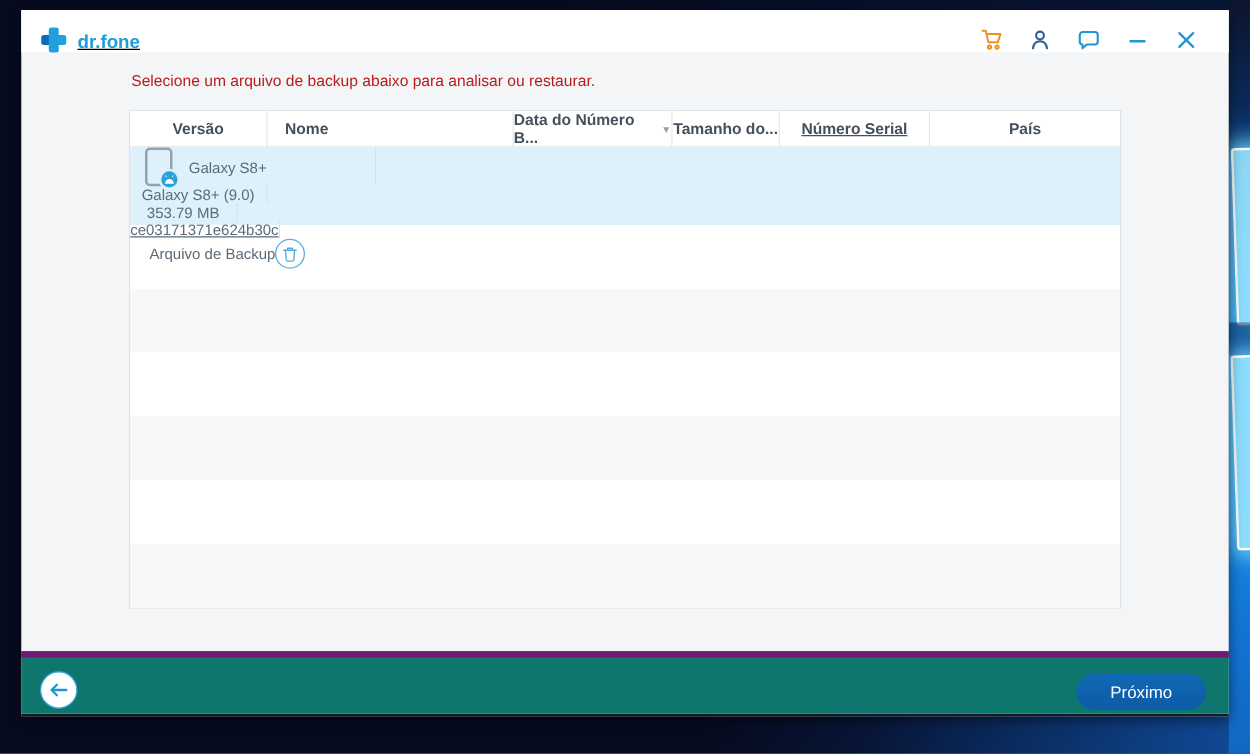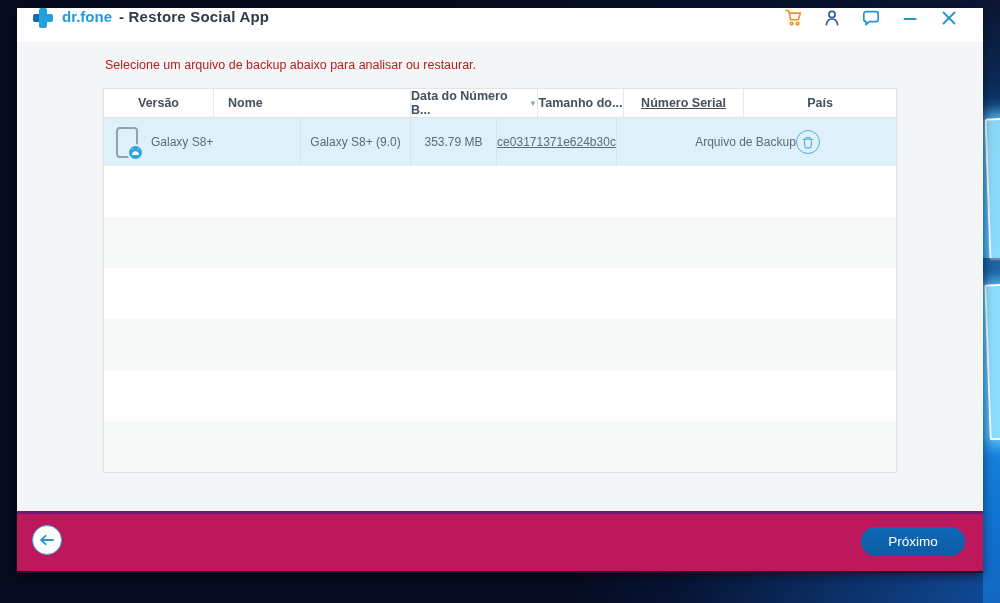--- a/index.html
+++ b/index.html
@@ -24,21 +24,21 @@
   .pane-top { top:118px; height:142px; }
   .pane-bottom { top:284px; height:156px; }
   .pane-gap { position:absolute; left:0; top:258px; width:17px; height:26px; background:rgba(8,40,96,0.55); }
 
   
   .window { position:absolute; left:17px; top:8px; width:966px; height:565px;
     background:#f4f5f6; box-shadow:0 3px 10px rgba(0,0,0,0.5); border-bottom:2px solid #131a27; }
 
   
   .titlebar { position:absolute; left:0; top:0; width:100%; height:34px; background:#ffffff;
-    display:flex; align-items:flex-start; padding-left:16px; }
+    display:flex; align-items:flex-end; padding-left:16px;text-decoration:underline; }
   .logo { width:20px; height:20px; position:relative; margin-right:9px; flex:0 0 auto; }
   .logo .h { position:absolute; top:6px; left:0; width:20px; height:8px; border-radius:2px;
     background:linear-gradient(90deg,#0f6cb4 0 30%,#22a0de 30%); }
   .logo .v { position:absolute; left:6px; top:0; width:8px; height:20px; border-radius:2px; background:#22a0de; }
   .brand { color:#1e9bd8; font-weight:bold; font-size:15px; }
   .title-suffix { color:#333b45; font-weight:bold; font-size:15px; margin-left:7px; letter-spacing:0.2px; }
   .tb-icons { margin-left:auto; display:flex; align-items:center; gap:19px; padding-right:24px; }
   .tb-btn { width:20px; height:20px; display:flex; align-items:center; justify-content:center; cursor:pointer; }
 
   
@@ -46,40 +46,40 @@
 
   
   .table { position:absolute; left:86px; top:80px; width:794px; background:#fff; border:1px solid #e1e4e6; }
   .thead { display:flex; height:29px; align-items:stretch; background:#fff; border-bottom:1px solid #e1e4e6;
     font-size:12.5px; font-weight:bold; color:#44505c; }
   .th { display:flex; align-items:center; justify-content:center; border-right:1px solid #e6e9ea; flex:0 0 auto; }
   .th:last-child { border-right:none; flex:1 1 auto; }
   .th.c-nome { justify-content:flex-start; padding-left:14px; }
   .sort-caret { font-size:8px; color:#97a1a9; margin-left:5px; }
 
-  .row { display:flex; height:48px; align-items:stretch; background:#def0f9; font-size:12px; color:#5c6b78; cursor:pointer; }
+  .row { display:flex; height:62px; align-items:stretch; background:#def0f9; font-size:12px; color:#5c6b78; cursor:pointer;flex-direction:column; }
   .td { display:flex; align-items:center; justify-content:center; border-right:1px solid #cfe6f1; flex:0 0 auto; }
   .td:last-child { border-right:none; flex:1 1 auto; }
   .c-nome { width:197px; } .c-versao { width:110px; } .c-data { width:127px; }
   .c-tamanho { width:86px; } .c-serial { width:120px;text-decoration:underline; } .c-pais { width:154px; }
   .td.c-nome { justify-content:flex-start; padding-left:12px; gap:13px; }
   .td.c-pais { padding:0 9px 0 11px; }
 
   .phone { width:22px; height:31px; border:2px solid #93a2ad; border-radius:4px; position:relative; flex:0 0 auto; }
   .badge { position:absolute; right:-8px; bottom:-5px; width:17px; height:17px; border-radius:50%;
     background:#2aa2dc; border:2px solid #def0f9; display:flex; align-items:center; justify-content:center; }
 
   .trash-btn { width:24px; height:24px; border-radius:50%; border:1.5px solid #53aede; background:transparent;
     display:flex; align-items:center; justify-content:center; cursor:pointer; flex:0 0 auto; }
 
   .empty-area { height:306px;
     background:repeating-linear-gradient(180deg,#ffffff 0 51px,#f7f8f8 51px 102px); }
 
   
-  .footer { position:absolute; left:0; bottom:0; width:100%; height:60px; background:#be185d; border-top:3px solid #701a75; }
+  .footer { position:absolute; left:0; bottom:0; width:100%; height:50px; background:#0f766e; border-top:5px solid #701a75; }
   .back-btn { position:absolute; left:15px; top:11px; width:30px; height:30px; border-radius:50%;
     border:1.5px solid #3fa3dd; background:#fff; display:flex; align-items:center; justify-content:center; cursor:pointer; }
   .next-btn { position:absolute; right:18px; top:13px; width:104px; height:29px; border-radius:15px;
     background:linear-gradient(180deg,#1168b5,#0c5ba6); color:#fff; font-size:13.5px;
     display:flex; align-items:center; justify-content:center; border:none; cursor:pointer; }
 </style>
 </head>
 <body>
 
 <div class="wallpaper-right">
@@ -89,21 +89,20 @@
 </div>
 
 <div class="window">
 
   <div class="titlebar">
     <div class="logo">
       <div class="h"></div>
         <div class="v"></div>
     </div>
     <span class="brand">dr.fone</span>
-    <span class="title-suffix">- Restore Social App</span>
 
     <div class="tb-icons">
       <div class="tb-btn">
         <svg width="19" height="18" viewBox="0 0 19 18" fill="none" stroke="#ef9022" stroke-width="1.6" stroke-linecap="round" stroke-linejoin="round">
           <path d="M2 1.5 h2.6 l2.1 9.2 h7.6 l2.1-6.6 H5.4"></path>
           <circle cx="7.6" cy="14.6" r="1.3"></circle>
           <circle cx="13.6" cy="14.6" r="1.3"></circle>
         </svg>
       </div>
       <div class="tb-btn">

